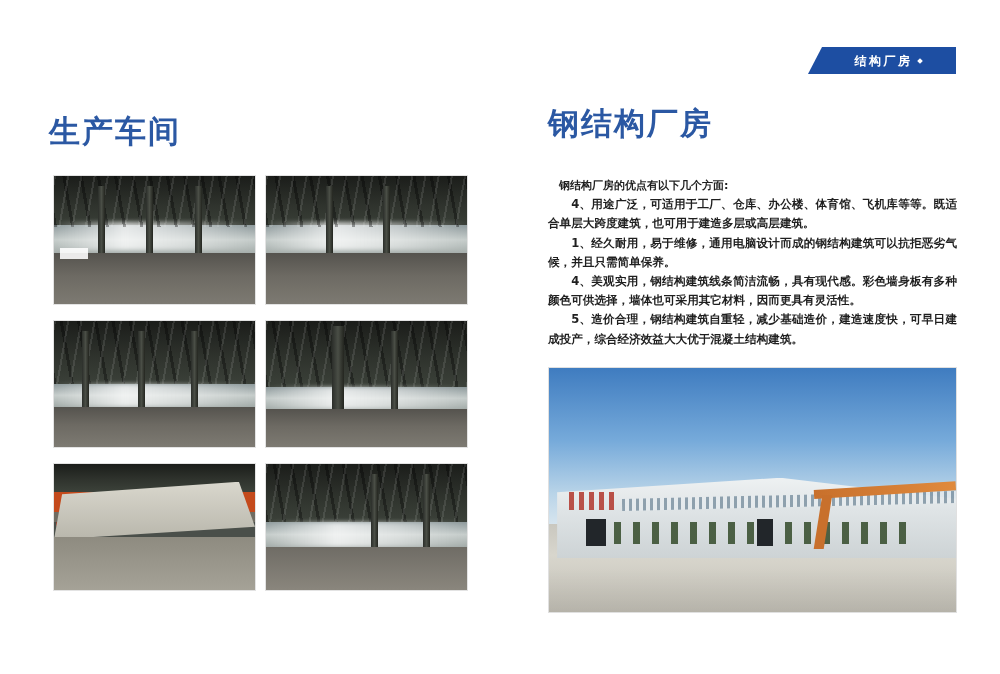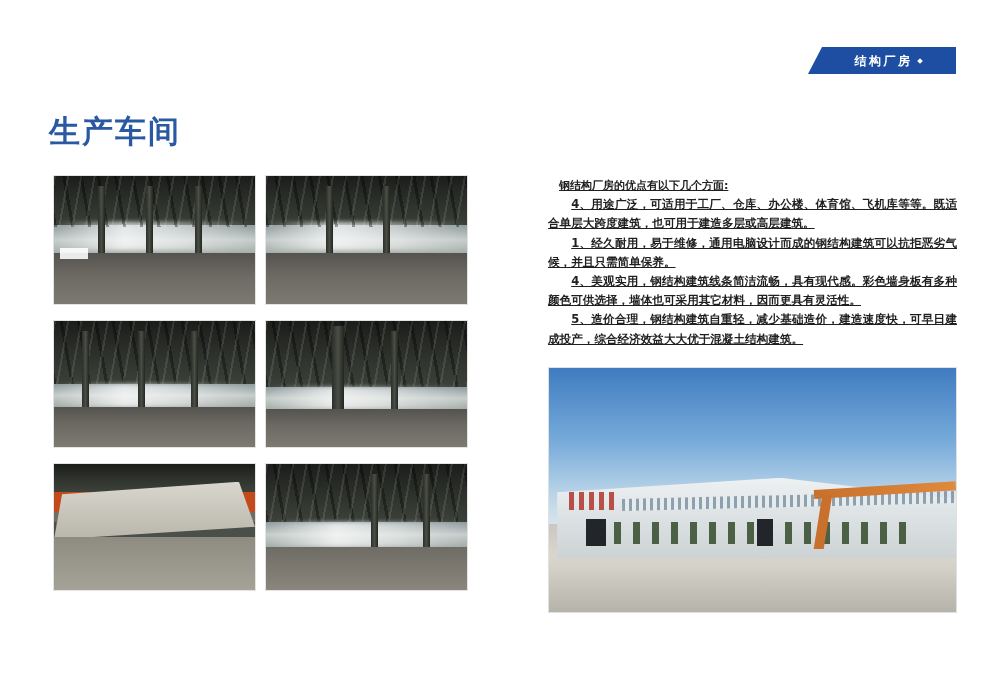--- a/index.html
+++ b/index.html
@@ -143,21 +143,20 @@
   #body-copy {
     position: absolute;
     left: 548px;
     top: 176px;
     width: 409px;
     color: #1f1f1f;
     font-size: 11.6px;
     line-height: 19.2px;
     text-align: justify;
     font-weight: 700;
-    text-decoration: underline;
   }
   #body-copy p {
     margin: 0;
   }
   #body-copy p.indent {
     text-indent: 2em;
   }
   #body-copy p.lead {
     text-indent: 1em;
     font-size: 11px;
@@ -238,20 +237,21 @@
 
   <div id="corner-ribbon">
     <div class="ribbon-inner">
       <span class="ribbon-text">结构厂房</span>
       <span class="ribbon-diamond"></span>
     </div>
   </div>
 
   <div class="section-heading" id="heading-left">生产车间</div>
 
+  <div class="section-heading" id="heading-right">钢结构厂房</div>
 
   <div id="photo-grid">
 
     <div class="photo">
       <div class="ph-roof-dark"></div>
       <div class="ph-mid"></div>
       <div class="ph-glow"></div>
       <div class="ph-beam-red"></div>
       <div class="ph-truss"></div>
       <div class="ph-col" style="left:22%"></div>

